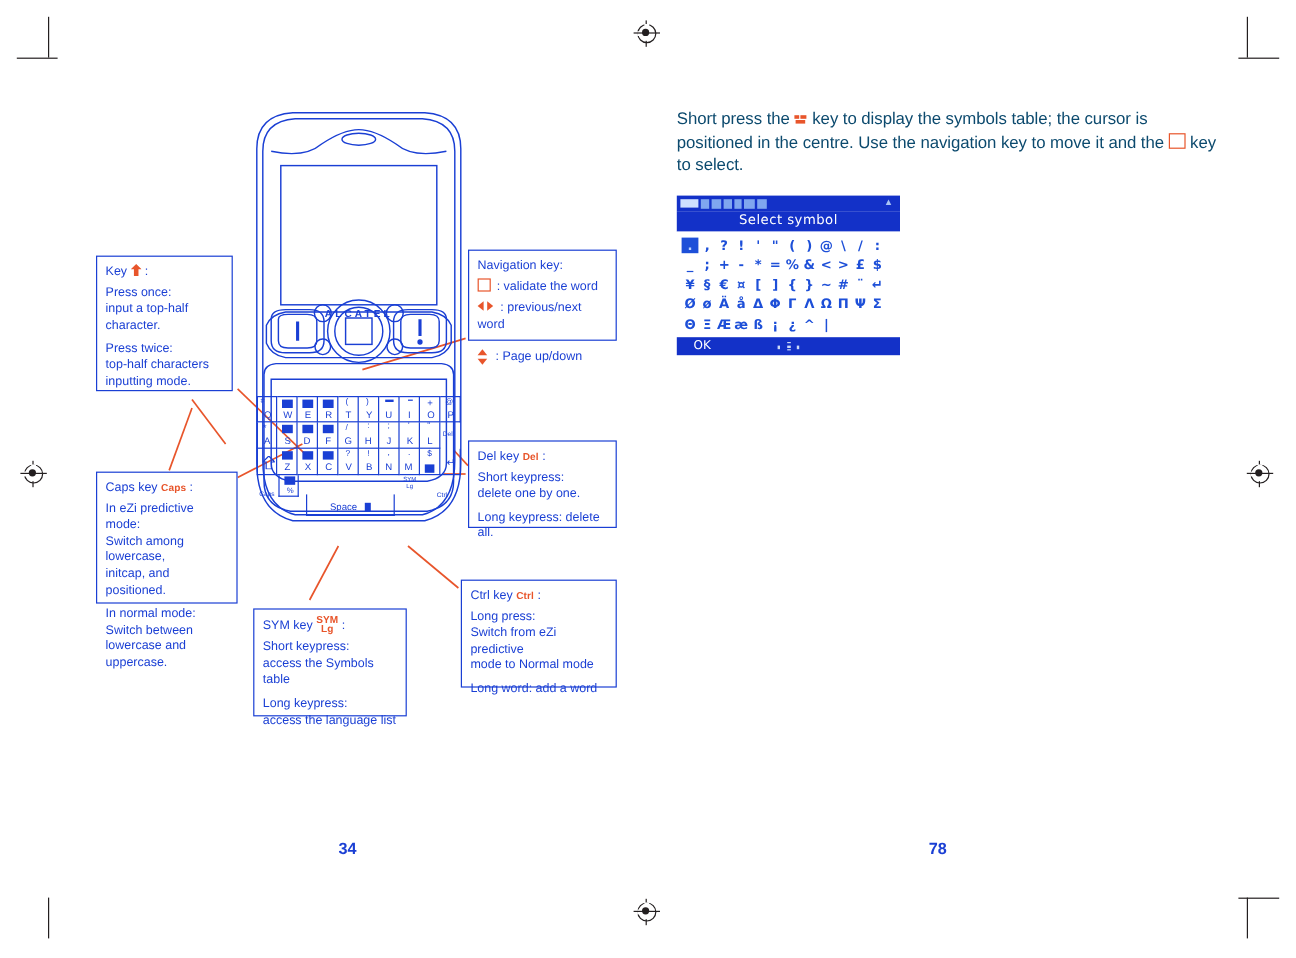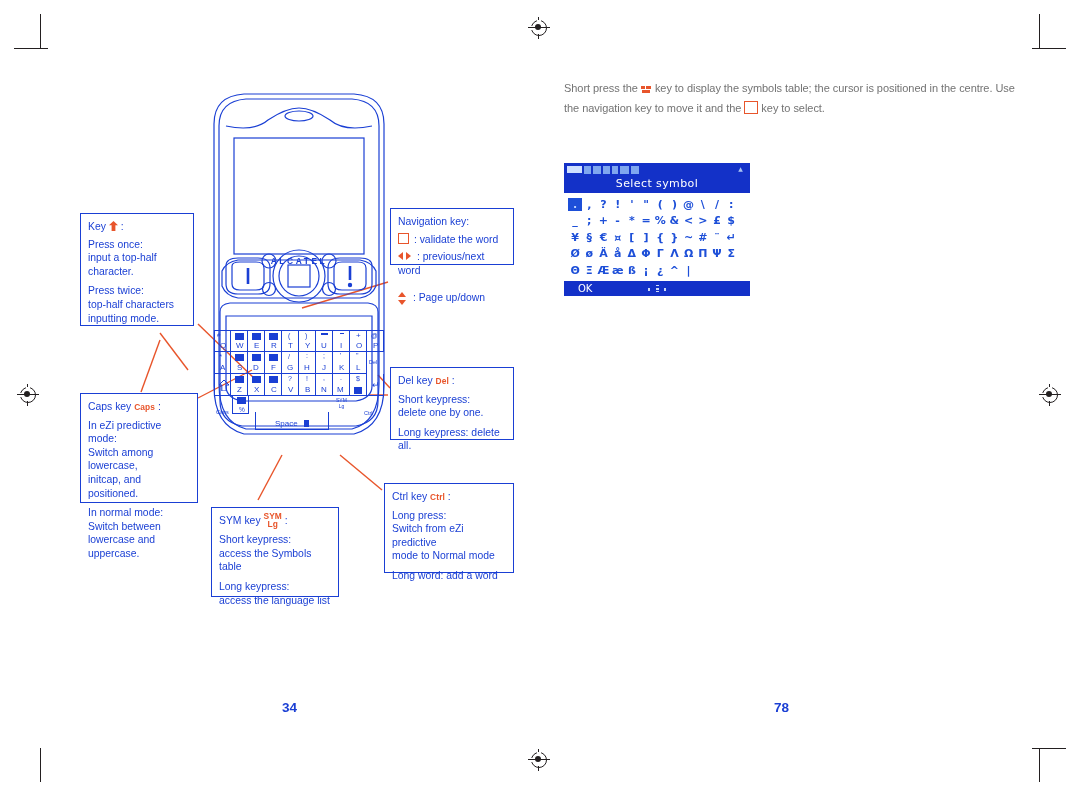--- a/index.html
+++ b/index.html
@@ -20,21 +20,21 @@
   .reg .mask{position:absolute;left:3px;top:8.5px;width:14px;height:4px;background:#fff;}
   .reg .mask2{position:absolute;left:8.5px;top:3px;width:4px;height:14px;background:#fff;}
 
   
   .rt{position:absolute;left:564px;top:66px;width:452px;}
   h1.sym-title{
     margin:0;font-size:20.5px;font-weight:bold;color:#1a3fd4;letter-spacing:-0.1px;
     font-family:"Liberation Sans", sans-serif;
   }
   .sym-para{
-    margin:13px 0 0 0;color:#737373;font-size:11px;line-height:19.5px;
+    margin:23px 0 0 0;color:#0c4a6e;font-size:14px;line-height:19.5px;
     letter-spacing:-0.05px;
   }
   .inline-symkey{
     display:inline-block;width:11px;height:11px;position:relative;top:1px;
     vertical-align:middle;
   }
   .inline-symkey i{position:absolute;background:#e8552b;display:block;}
   .inline-symkey i.a{left:0;top:1px;width:4px;height:3px;}
   .inline-symkey i.b{left:5px;top:1px;width:5px;height:3px;}
   .inline-symkey i.c{left:1px;top:5px;width:8px;height:3px;}
@@ -380,21 +380,21 @@
         <span style="display:block;">Lg</span>
       </span>
       <span>:</span>
     </div>
     <p>Short keypress:</p>
     <p>access the Symbols table</p>
     <p class="grp">Long keypress:</p>
     <p>access the language list</p>
   </div>
 
-  <div class="cb" style="left:390px;top:208px;width:124px;height:57px;">
+  <div class="cb" style="left:390px;top:208px;width:124px;height:76px;">
     <div class="hd">Navigation key:</div>
     <p style="margin-top:4px;">
       <span class="nav-sq"></span>
       <span>: validate the word</span>
     </p>
     <p style="margin-top:4px;">
       <span class="tri l"></span><span class="tri r"></span>
       <span>: previous/next word</span>
     </p>
     <p style="margin-top:14px;">

